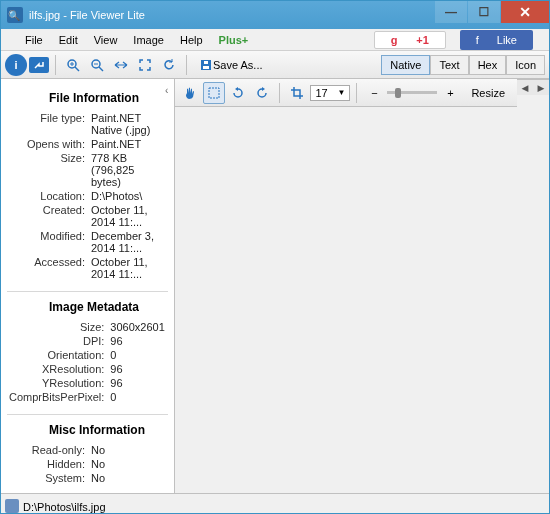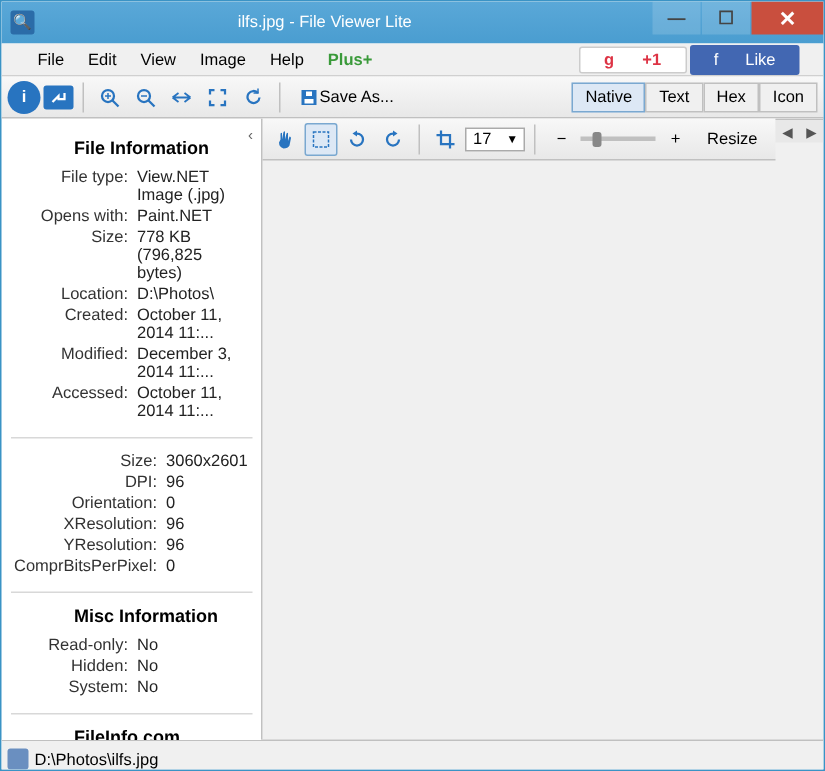--- a/index.html
+++ b/index.html
@@ -1,26 +1,26 @@
 <!DOCTYPE html>
 <html><head>
 <meta charset="utf-8">
 <style>
 * { margin: 0; padding: 0; box-sizing: border-box; font-family: "Segoe UI", Tahoma, sans-serif; font-size: 11px; }
 body { width: 550px; height: 514px; background: #fff; overflow: hidden; display: flex; flex-direction: column; border: 1px solid #3a93c5; }
 .titlebar { height: 28px; background: linear-gradient(#5aa8d8, #4a9dd0); display: flex; align-items: center; padding-left: 6px; color: #fff; font-size: 13px; }
 .titlebar .app-icon { width: 16px; height: 16px; background: #2b6ca8; border-radius: 2px; margin-right: 6px; display: flex; align-items: center; justify-content: center; font-size: 10px; }
-.titlebar .title { flex: 1; text-align: center; margin-right: 30px; }
+.titlebar .title { flex: 1; text-align: left; margin-right: 30px; }
 .winbtns { display: flex; height: 100%; }
 .winbtn { width: 32px; height: 22px; display: flex; align-items: center; justify-content: center; background: rgba(255,255,255,0.15); margin-left: 1px; color: #444; font-weight: bold; font-size: 12px; }
 .winbtn.close { width: 48px; background: #c94f3e; color: #fff; font-size: 14px; }
 .menubar { height: 22px; background: #f0f0f0; border-bottom: 1px solid #d0d0d0; display: flex; align-items: center; padding: 0 16px; }
 .menubar span { padding: 2px 8px; cursor: default; }
 .menubar .plus { color: #3a9a3a; font-weight: bold; }
-.social { margin-left: auto; display: flex; gap: 2px; align-items: center; }
+.social { margin-left: auto; display: flex; gap: 14px; align-items: center; }
 .gplus { background: #fff; border: 1px solid #ccc; padding: 1px 4px; color: #d34; font-weight: bold; font-size: 10px; border-radius: 2px; }
 .fblike { background: #4267b2; color: #fff; padding: 1px 4px; font-size: 10px; border-radius: 2px; display: flex; align-items: center; gap: 2px; }
 .toolbar { height: 28px; background: linear-gradient(#f8f8f8, #e8e8e8); border-bottom: 1px solid #c0c0c0; display: flex; align-items: center; padding: 0 4px; gap: 2px; }
 .tbtn { width: 22px; height: 22px; display: flex; align-items: center; justify-content: center; border-radius: 2px; cursor: default; }
 .tbtn.blue { background: #2874c0; color: #fff; border-radius: 50%; font-weight: bold; }
 .tbtn.bluebox { background: #2874c0; color: #fff; width: 20px; height: 16px; border-radius: 2px; }
 .sep { width: 1px; height: 20px; background: #c0c0c0; margin: 0 4px; }
 .saveas { display: flex; align-items: center; gap: 0; padding: 2px 6px; }
 .viewtabs { margin-left: auto; display: flex; }
 .viewtab { padding: 3px 8px; border: 1px solid #c0c0c0; background: #f0f0f0; font-size: 11px; }
@@ -140,21 +140,21 @@
 </div>
 
 <div class="content">
   <div class="sidebar">
     <div class="collapse-caret">‹</div>
     <div class="section-title">File Information</div>
     <table class="kvtable">
       <tbody>
           <tr>
             <td class="k">File type:</td>
-            <td class="v">View.NET Image (.jpg)</td>
+            <td class="v">Paint.NET Native (.jpg)</td>
           </tr>
       <tr>
             <td class="k">Opens with:</td>
             <td class="v">Paint.NET</td>
           </tr>
       <tr>
             <td class="k">Size:</td>
             <td class="v">778 KB (796,825 bytes)</td>
           </tr>
       <tr>
@@ -169,20 +169,21 @@
             <td class="k">Modified:</td>
             <td class="v">December 3, 2014 11:...</td>
           </tr>
       <tr>
             <td class="k">Accessed:</td>
             <td class="v">October 11, 2014 11:...</td>
           </tr>
     </tbody>
       </table>
     <div class="divider"></div>
+    <div class="section-title">Image Metadata</div>
     <table class="kvtable">
       <tbody>
           <tr>
             <td class="k">Size:</td>
             <td class="v">3060x2601</td>
           </tr>
       <tr>
             <td class="k">DPI:</td>
             <td class="v">96</td>
           </tr>

